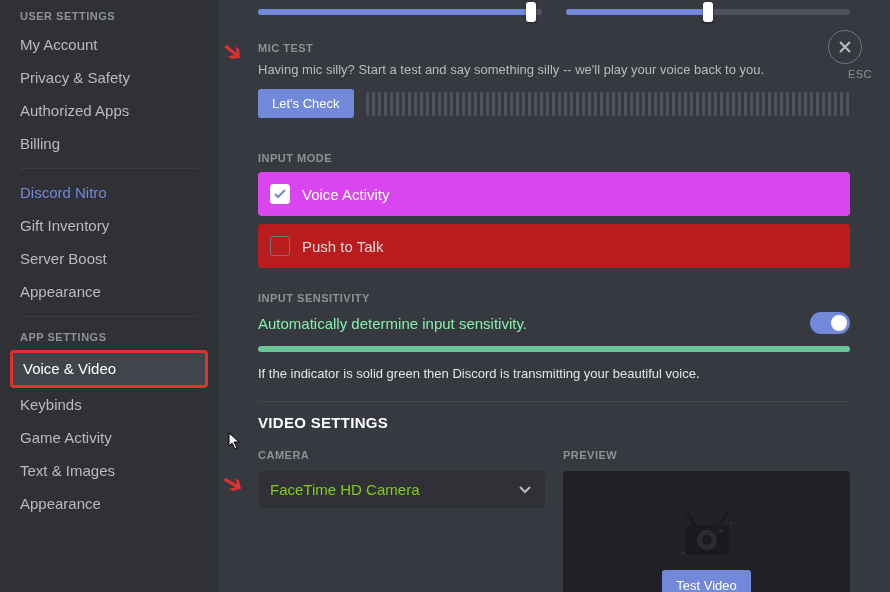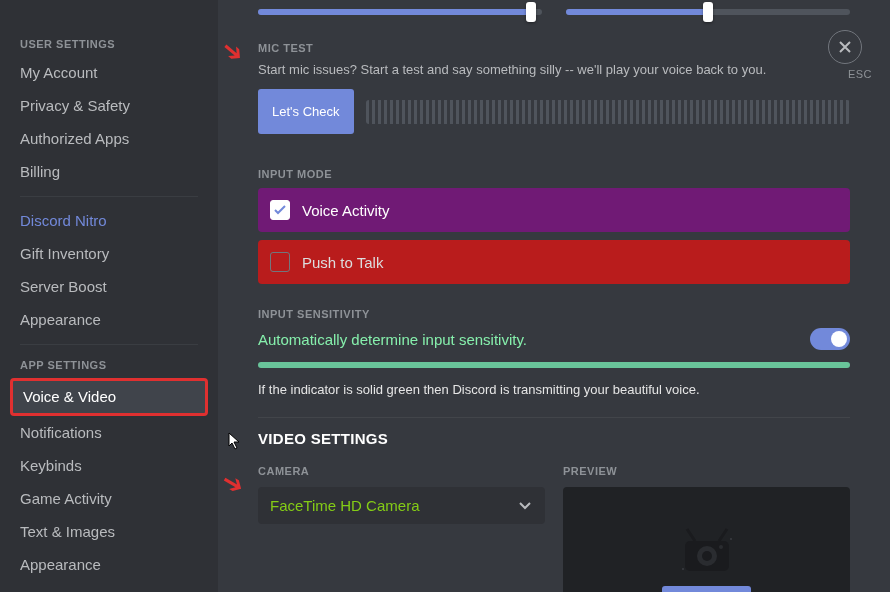--- a/index.html
+++ b/index.html
@@ -9,21 +9,21 @@
   color: #dcddde;
   width: 890px;
   height: 592px;
   overflow: hidden;
   display: flex;
   position: relative;
 }
 .sidebar {
   width: 218px;
   background: #2f3136;
-  padding: 32px 10px 0 10px;
+  padding: 4px 10px 0 10px;
   overflow-y: auto;
   flex-shrink: 0;
 }
 .sidebar-header {
   font-size: 11px;
   font-weight: 700;
   color: #8e9297;
   letter-spacing: 0.5px;
   padding: 6px 10px;
   text-transform: uppercase;
@@ -98,21 +98,21 @@
 }
 .mic-row {
   display: flex;
   align-items: center;
   gap: 12px;
 }
 .btn-check {
   background: #7289da;
   color: #fff;
   border: none;
-  padding: 15px 14px;
+  padding: 7px 14px;
   font-size: 13px;
   border-radius: 3px;
   cursor: pointer;
 }
 .meter {
   flex: 1;
   height: 24px;
   background: repeating-linear-gradient(90deg,#4f545c 0,#4f545c 3px,transparent 3px,transparent 6px);
   border-radius: 3px;
 }
@@ -122,21 +122,21 @@
   padding: 12px;
   margin-bottom: 8px;
   display: flex;
   align-items: center;
   gap: 12px;
   font-size: 15px;
   color: #dcddde;
   cursor: pointer;
 }
 .radio-option.selected {
-  background: #701a75;
+  background: #d946ef;
   color: #fff;
 }
 .checkbox {
   width: 20px;
   height: 20px;
   border: 1px solid #72767d;
   border-radius: 3px;
   display: flex;
   align-items: center;
   justify-content: center;
@@ -309,21 +309,20 @@
   <div class="sidebar-item">Authorized Apps</div>
   <div class="sidebar-item">Billing</div>
   <div class="divider"></div>
   <div class="sidebar-item nitro">Discord Nitro</div>
   <div class="sidebar-item">Gift Inventory</div>
   <div class="sidebar-item">Server Boost</div>
   <div class="sidebar-item">Appearance</div>
   <div class="divider"></div>
   <div class="sidebar-header">APP SETTINGS</div>
   <div class="sidebar-item active highlighted">Voice &amp; Video</div>
-  <div class="sidebar-item">Notifications</div>
   <div class="sidebar-item">Keybinds</div>
   <div class="sidebar-item">Game Activity</div>
   <div class="sidebar-item">Text &amp; Images</div>
   <div class="sidebar-item">Appearance</div>
 
 </div>
 
 <div class="main">
 
   <div class="sliders-row">
@@ -333,21 +332,21 @@
       <div class="slider-thumb" style="left:calc(96% - 5px)"></div>
     </div>
     <div class="slider">
       <div class="slider-track"></div>
       <div class="slider-fill" style="width:50%"></div>
       <div class="slider-thumb" style="left:calc(50% - 5px)"></div>
     </div>
   </div>
 
   <div class="section-title">MIC TEST</div>
-  <div class="section-desc">Start mic issues? Start a test and say something silly -- we'll play your voice back to you.</div>
+  <div class="section-desc">Having mic silly? Start a test and say something silly -- we'll play your voice back to you.</div>
   <div class="mic-row">
     <button class="btn-check">Let's Check</button>
     <div class="meter"></div>
   </div>
 
   <div class="section-title" style="margin-top:34px">INPUT MODE</div>
   <div class="radio-option selected">
     <span class="checkbox">
       <svg class="checkmark" viewBox="0 0 12 10">
           <path d="M1 5 L4 8 L11 1" stroke="#7289da" stroke-width="2" fill="none"></path>

